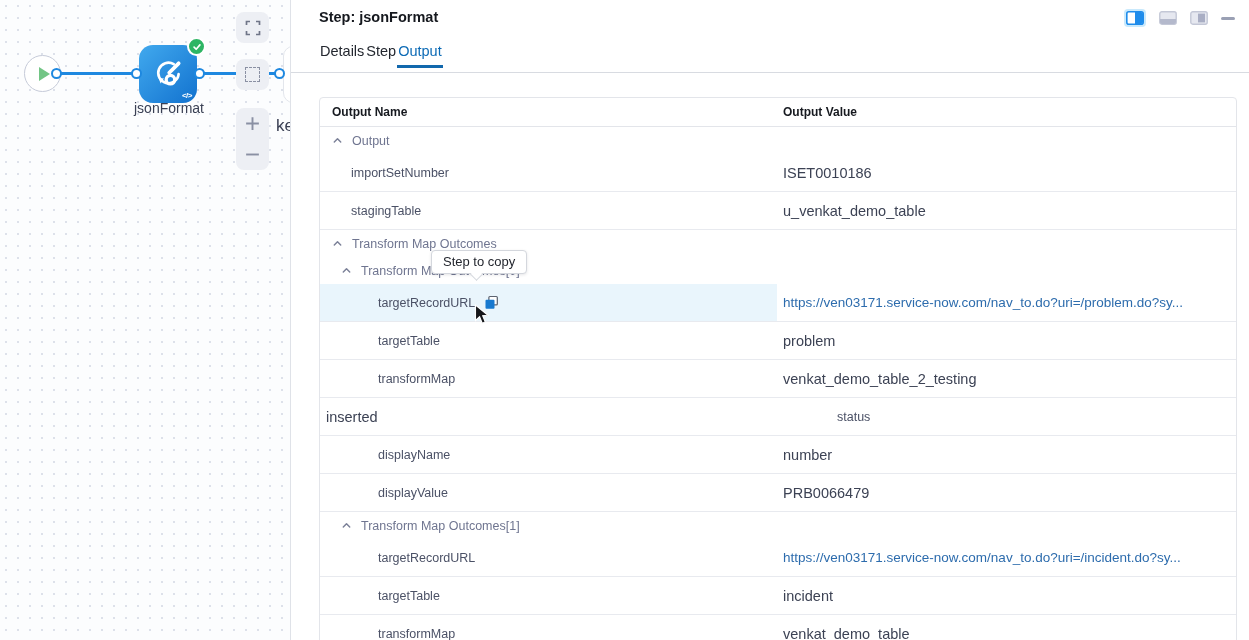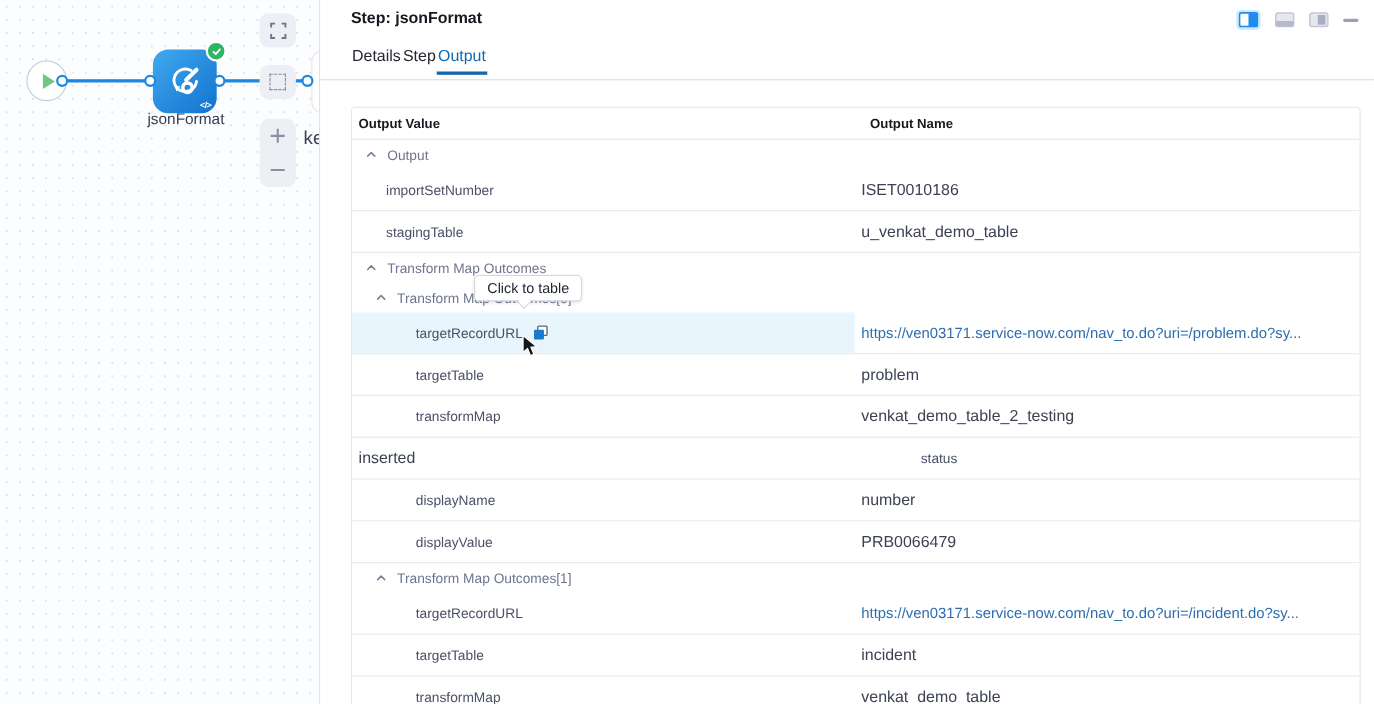--- a/index.html
+++ b/index.html
@@ -171,22 +171,22 @@
 
     <div class="tabs">
         <button class="tab">Details</button>
         <button class="tab">Step</button>
         <button class="tab active">Output</button>
       </div>
 
     <div class="content">
       <div class="table-card">
         <div class="thead">
+          <div class="th c1">Output Name</div>
           <div class="th c2">Output Value</div>
-          <div class="th c1">Output Name</div>
         </div>
         <div>
             <div class="sec lvl0">
               <span class="chev">
                 <svg width="11" height="11" viewBox="0 0 12 12">
                   <path d="M2.5 7.6 L6 4.1 L9.5 7.6" stroke="#7b8198" stroke-width="1.6" fill="none" stroke-linecap="round" stroke-linejoin="round"></path>
                 </svg>
               </span>
               <span class="seclabel">Output</span>
             </div>
@@ -306,21 +306,21 @@
               <div class="cell name lvl1">
                 <span>transformMap</span>
               </div>
               <div class="cell value">
                 <span>venkat_demo_table</span>
               </div>
             </div>
           </div>
 
         <div class="tooltip">
-          <span>Click to table</span>
+          <span>Step to copy</span>
           <span class="tip-arrow"></span>
         </div>
 
         <div class="cursor-overlay">
           <svg width="17" height="22" viewBox="0 0 17 22">
             <path d="M1.5 1 L1.5 16.5 L5.6 12.8 L8.2 19.3 L11.3 18 L8.7 11.7 L14 11.2 Z" fill="#15161a" stroke="#fff" stroke-width="1.1"></path>
           </svg>
         </div>
       </div>
     </div>

